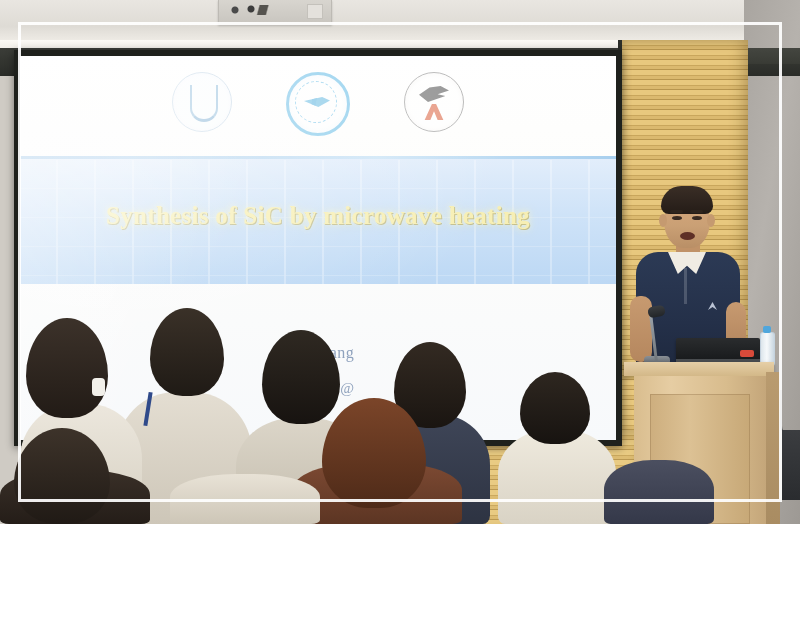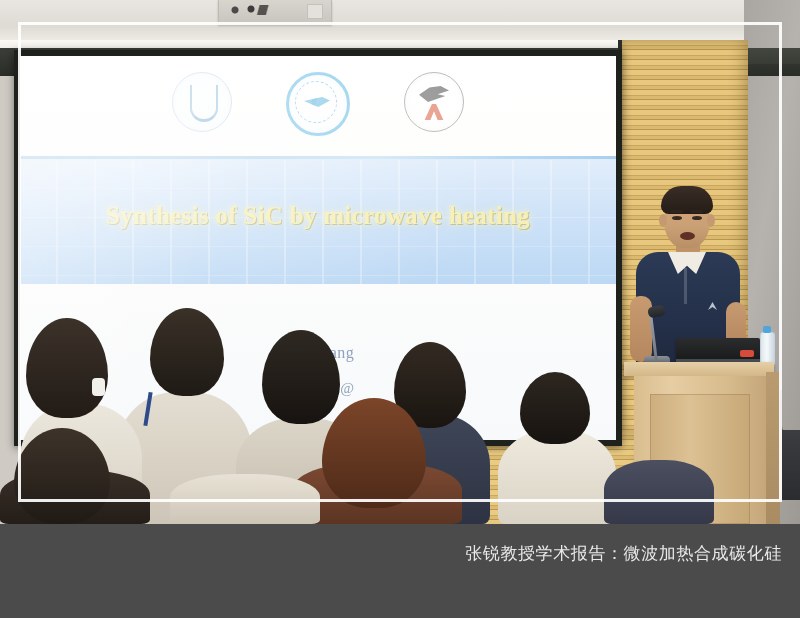--- a/index.html
+++ b/index.html
@@ -619,17 +619,14 @@
 
     <div class="body" style="left:604px; top:460px; width:110px; height:64px; background:linear-gradient(#4b4f60,#343849);"></div>
 
     <div class="body" style="left:170px; top:474px; width:150px; height:50px; background:linear-gradient(#e8e2d6,#cdc6b7);"></div>
 
     <div style="position:absolute; left:146px; top:392px; width:4px; height:34px; background:#2f4a8a; transform:rotate(9deg);"></div>
 
     <div class="frame"></div>
   </div>
 
-  <div id="caption-bar">
-    <div id="caption-text">张锐教授学术报告：微波加热合成碳化硅</div>
-  </div>
 
 </div>
 
 </body></html>

